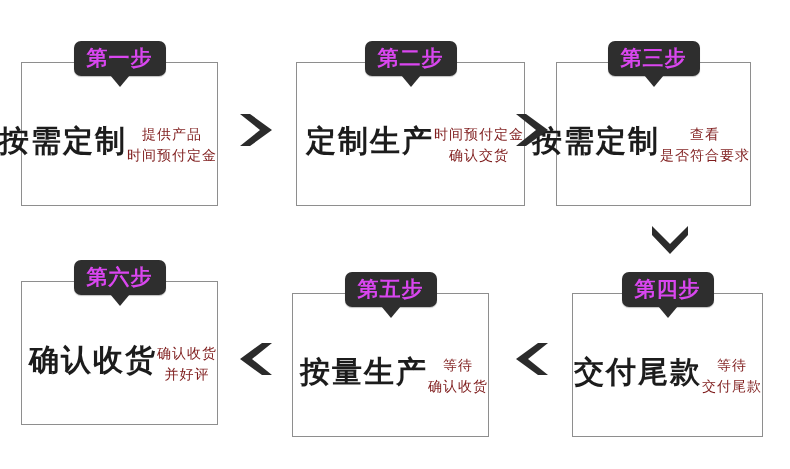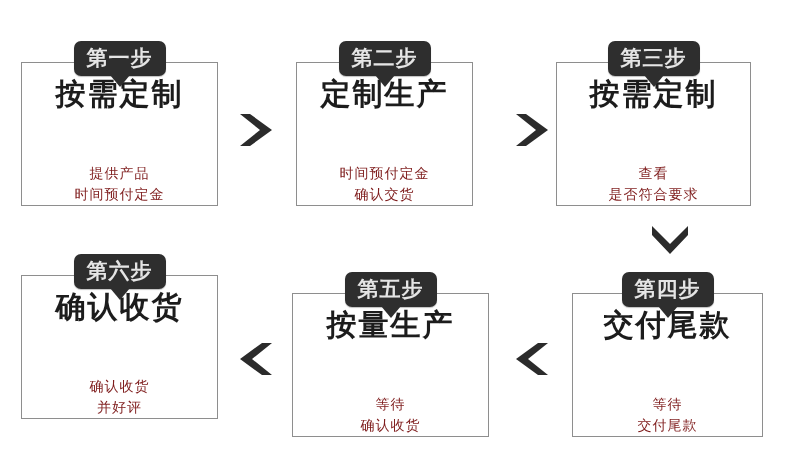--- a/index.html
+++ b/index.html
@@ -26,23 +26,23 @@
     border: 1px solid #8e8e8e;
     background: #ffffff;
   }
   .card-body {
     position: absolute;
     left: 0;
     right: 0;
     top: 0;
     bottom: 0;
     display: flex;
-    flex-direction: column;
+    flex-direction: row;
     align-items: center;
-    justify-content: space-between;
+    justify-content: flex-end;
     padding-top: 14px;
   }
   .card-title {
     font-size: 30px;
     font-weight: bold;
     color: #1c1c1c;
     letter-spacing: 2px;
     line-height: 1.12;
     white-space: nowrap;
   }
@@ -60,21 +60,21 @@
 
   
   .step-badge {
     position: absolute;
     top: -22px;
     left: 50%;
     transform: translateX(-50%);
     background: #2e2e2e;
     border-radius: 7px;
     padding: 4px 13px 5px 13px;
-    color: #e5e5e5;
+    color: #d946ef;
     font-size: 21px;
     font-weight: bold;
     letter-spacing: 1px;
     line-height: 1.25;
     white-space: nowrap;
     box-shadow: 0 1px 1px rgba(0,0,0,0.25);
     z-index: 5;
   }
   .step-badge::after {
     content: "";
@@ -108,21 +108,21 @@
     <div class="step-badge">第一步</div>
     <div class="card-body">
       <div class="card-title">按需定制</div>
       <div class="card-lines">
         <div class="card-line">提供产品</div>
         <div class="card-line">时间预付定金</div>
       </div>
     </div>
   </div>
 
-  <div class="step-card" style="left:296px; top:62px; width:177px; height:144px;">
+  <div class="step-card" style="left:296px; top:62px; width:229px; height:144px;">
     <div class="step-badge">第二步</div>
     <div class="card-body">
       <div class="card-title">定制生产</div>
       <div class="card-lines">
         <div class="card-line">时间预付定金</div>
         <div class="card-line">确认交货</div>
       </div>
     </div>
   </div>
 
@@ -130,21 +130,21 @@
     <div class="step-badge">第三步</div>
     <div class="card-body">
       <div class="card-title">按需定制</div>
       <div class="card-lines">
         <div class="card-line">查看</div>
         <div class="card-line">是否符合要求</div>
       </div>
     </div>
   </div>
 
-  <div class="step-card" style="left:21px; top:275px; width:197px; height:144px;">
+  <div class="step-card" style="left:21px; top:281px; width:197px; height:144px;">
     <div class="step-badge">第六步</div>
     <div class="card-body">
       <div class="card-title">确认收货</div>
       <div class="card-lines">
         <div class="card-line">确认收货</div>
         <div class="card-line">并好评</div>
       </div>
     </div>
   </div>
 

